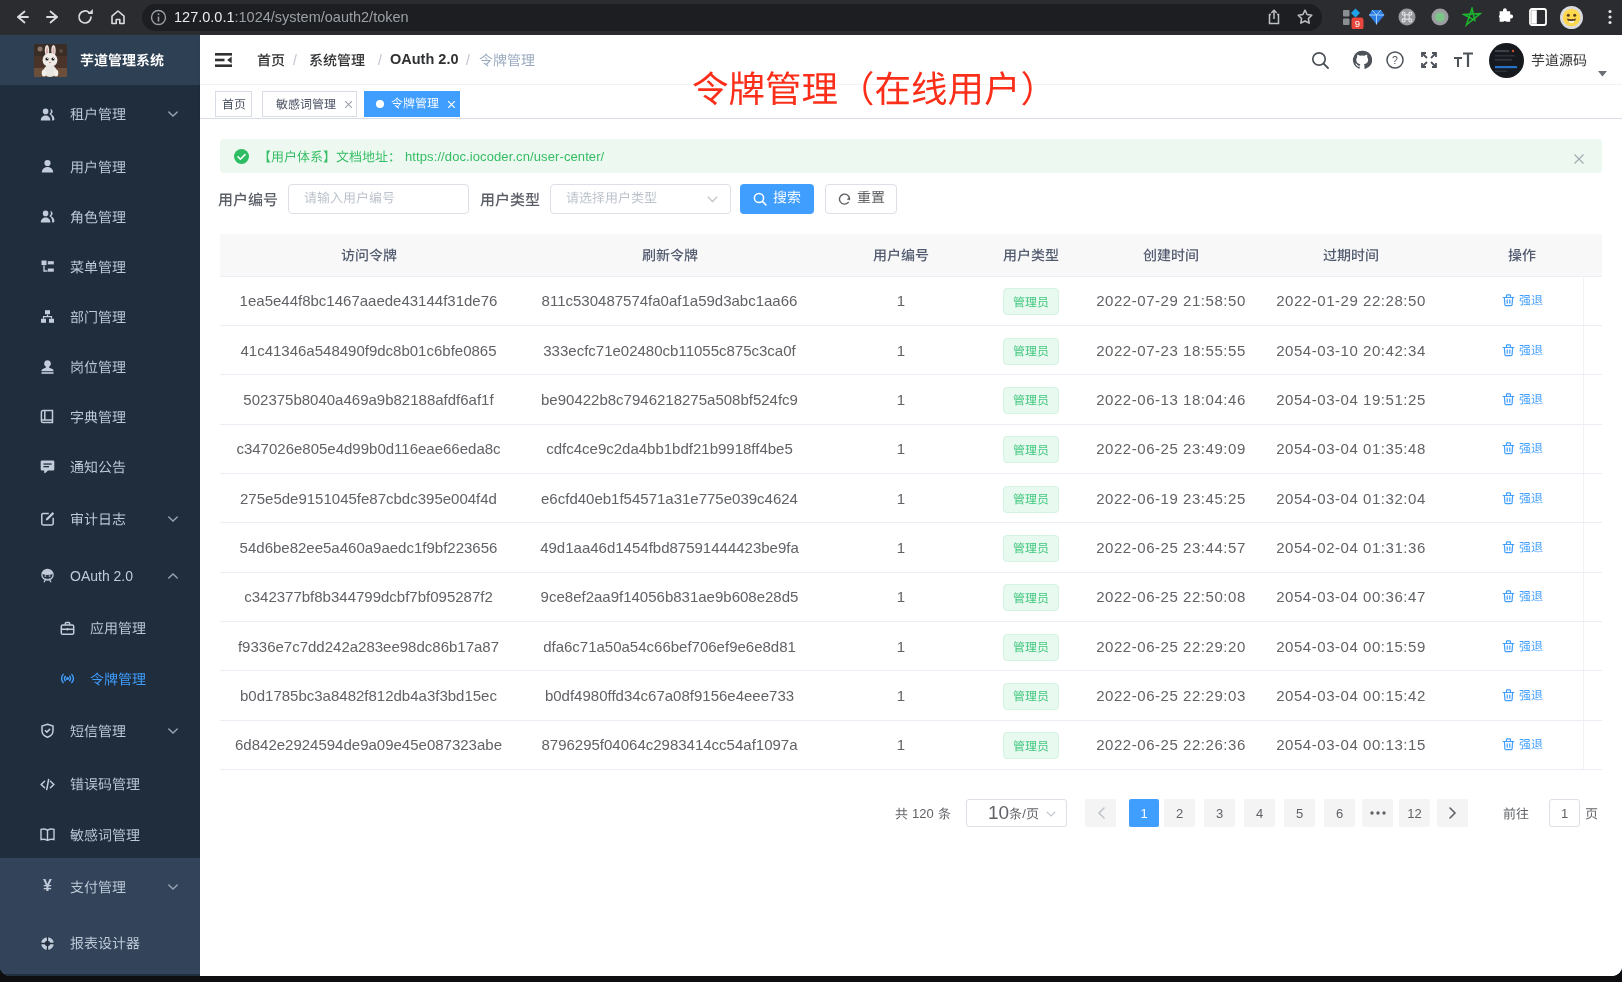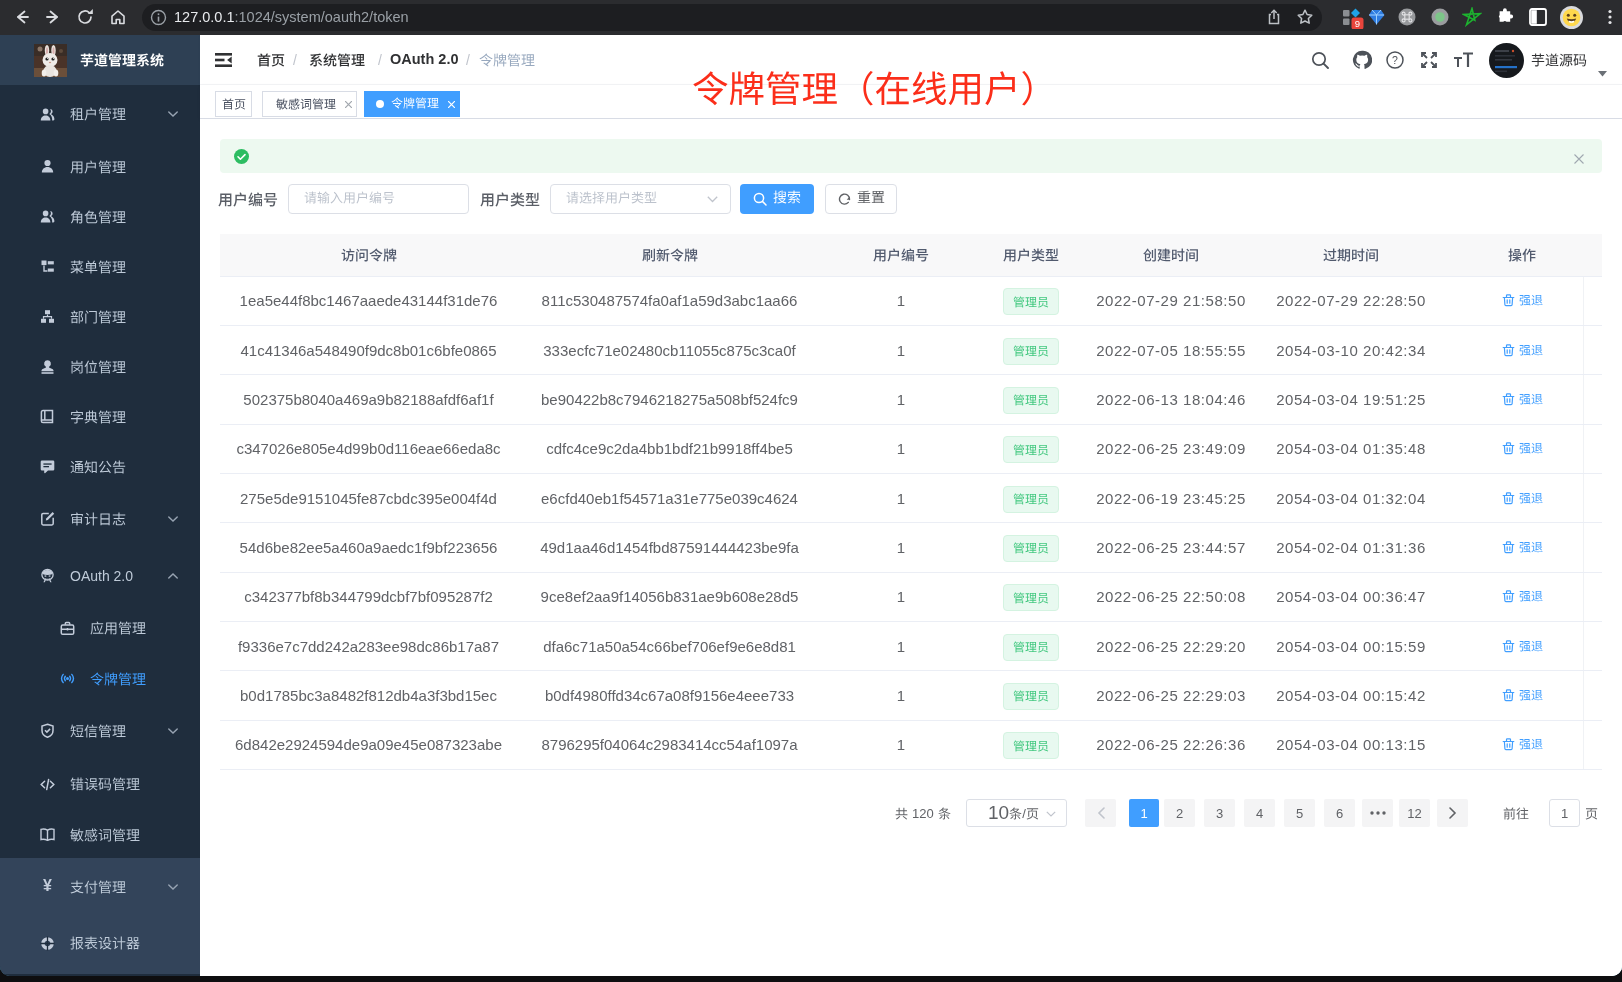--- a/index.html
+++ b/index.html
@@ -505,20 +505,36 @@
               <path d="M0 0l6 6M6 0 0 6" stroke="#fff" stroke-width="1.05"></path>
             </svg></span>
         </div>
       </div>
       <div class="abs" style="left:0;top:84px;width:1422px;height:863px;background:#fff">
         <div id="alert"></div>
         <div class="abs" style="left:34px;top:29.5px;"><svg width="15" height="15" viewBox="0 0 15 15">
             <circle cx="7.5" cy="7.5" r="7.5" fill="#2dbd62"></circle>
             <path d="M4 7.8l2.4 2.4 4.6-4.6" stroke="#fff" stroke-width="1.6" fill="none" stroke-linecap="round" stroke-linejoin="round"></path>
           </svg></div>
+        <div class="abs flex" style="left:58px;top:20px;height:34px;">
+          <svg width="143.00" height="13.00" viewBox="0 -880 11000 1000" fill="#34bd64">
+            <use href="#g57" x="0"></use>
+            <use href="#g10" x="1000"></use>
+            <use href="#g7" x="2000"></use>
+            <use href="#g58" x="3000"></use>
+            <use href="#g59" x="4000"></use>
+            <use href="#g60" x="5000"></use>
+            <use href="#g61" x="6000"></use>
+            <use href="#g62" x="7000"></use>
+            <use href="#g63" x="8000"></use>
+            <use href="#g64" x="9000"></use>
+            <use href="#g65" x="10000"></use>
+          </svg>
+          <span style="font-size:13px;color:#34bd64;margin-left:4px;letter-spacing:.1px">https://doc.iocoder.cn/user-center/</span>
+        </div>
         <div class="abs" style="left:1374px;top:31px;"><svg width="10" height="10" viewBox="0 0 10 10">
             <path d="M0.5 0.5l9 9M9.5 0.5l-9 9" stroke="#a0a8b0" stroke-width="1.1"></path>
           </svg></div>
         <div class="abs flex" style="left:18px;top:62px;height:36px;">
           <svg width="60.00" height="15.00" viewBox="0 -880 4000 1000" fill="#5a5e66">
             <use href="#g66" x="0"></use>
             <use href="#g67" x="1000"></use>
             <use href="#g68" x="2000"></use>
             <use href="#g69" x="3000"></use>
           </svg>
@@ -663,21 +679,21 @@
               <td>811c530487574fa0af1a59d3abc1aa66</td>
               <td>1</td>
               <td><span class="tag">
                   <svg width="36.00" height="12.00" viewBox="0 -880 3000 1000" fill="#3fc77d">
                     <use href="#g8" x="0"></use>
                     <use href="#g9" x="1000"></use>
                     <use href="#g99" x="2000"></use>
                   </svg>
                 </span></td>
               <td class="date">2022-07-29 21:58:50</td>
-              <td class="date">2022-07-29 22:28:50</td>
+              <td class="date">2022-01-29 22:28:50</td>
               <td>
                 <div class="thc">
                   <svg width="13" height="13" viewBox="0 0 13 13">
                     <path d="M1.2 3.5h10.6M4.5 3.2V1.6a.7.7 0 0 1 .7-.7h2.6a.7.7 0 0 1 .7.7v1.6M2.4 3.8l.5 7a1 1 0 0 0 1 .9h5.2a1 1 0 0 0 1-.9l.5-7M5.2 5.8v3.4M7.8 5.8v3.4" stroke="#409eff" stroke-width="1.2" fill="none" stroke-linecap="round"></path>
                   </svg>
                   <span style="margin-left:4px"><svg width="24.00" height="12.00" viewBox="0 -880 2000 1000" fill="#409eff">
                       <use href="#g100" x="0"></use>
                       <use href="#g101" x="1000"></use>
                     </svg></span>
                 </div>
@@ -687,21 +703,21 @@
               <td>41c41346a548490f9dc8b01c6bfe0865</td>
               <td>333ecfc71e02480cb11055c875c3ca0f</td>
               <td>1</td>
               <td><span class="tag">
                   <svg width="36.00" height="12.00" viewBox="0 -880 3000 1000" fill="#3fc77d">
                     <use href="#g8" x="0"></use>
                     <use href="#g9" x="1000"></use>
                     <use href="#g99" x="2000"></use>
                   </svg>
                 </span></td>
-              <td class="date">2022-07-05 18:55:55</td>
+              <td class="date">2022-07-23 18:55:55</td>
               <td class="date">2054-03-10 20:42:34</td>
               <td>
                 <div class="thc">
                   <svg width="13" height="13" viewBox="0 0 13 13">
                     <path d="M1.2 3.5h10.6M4.5 3.2V1.6a.7.7 0 0 1 .7-.7h2.6a.7.7 0 0 1 .7.7v1.6M2.4 3.8l.5 7a1 1 0 0 0 1 .9h5.2a1 1 0 0 0 1-.9l.5-7M5.2 5.8v3.4M7.8 5.8v3.4" stroke="#409eff" stroke-width="1.2" fill="none" stroke-linecap="round"></path>
                   </svg>
                   <span style="margin-left:4px"><svg width="24.00" height="12.00" viewBox="0 -880 2000 1000" fill="#409eff">
                       <use href="#g100" x="0"></use>
                       <use href="#g101" x="1000"></use>
                     </svg></span>

